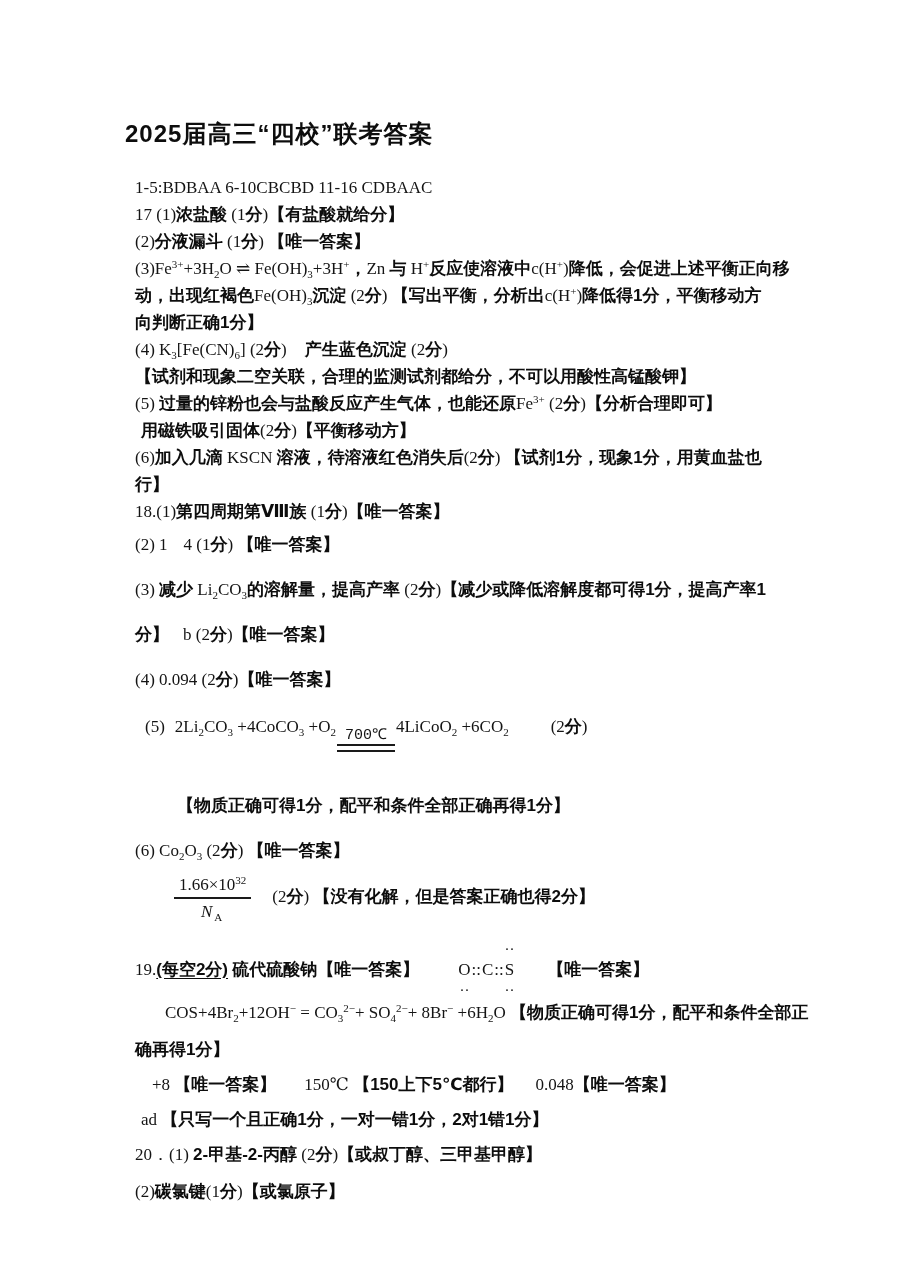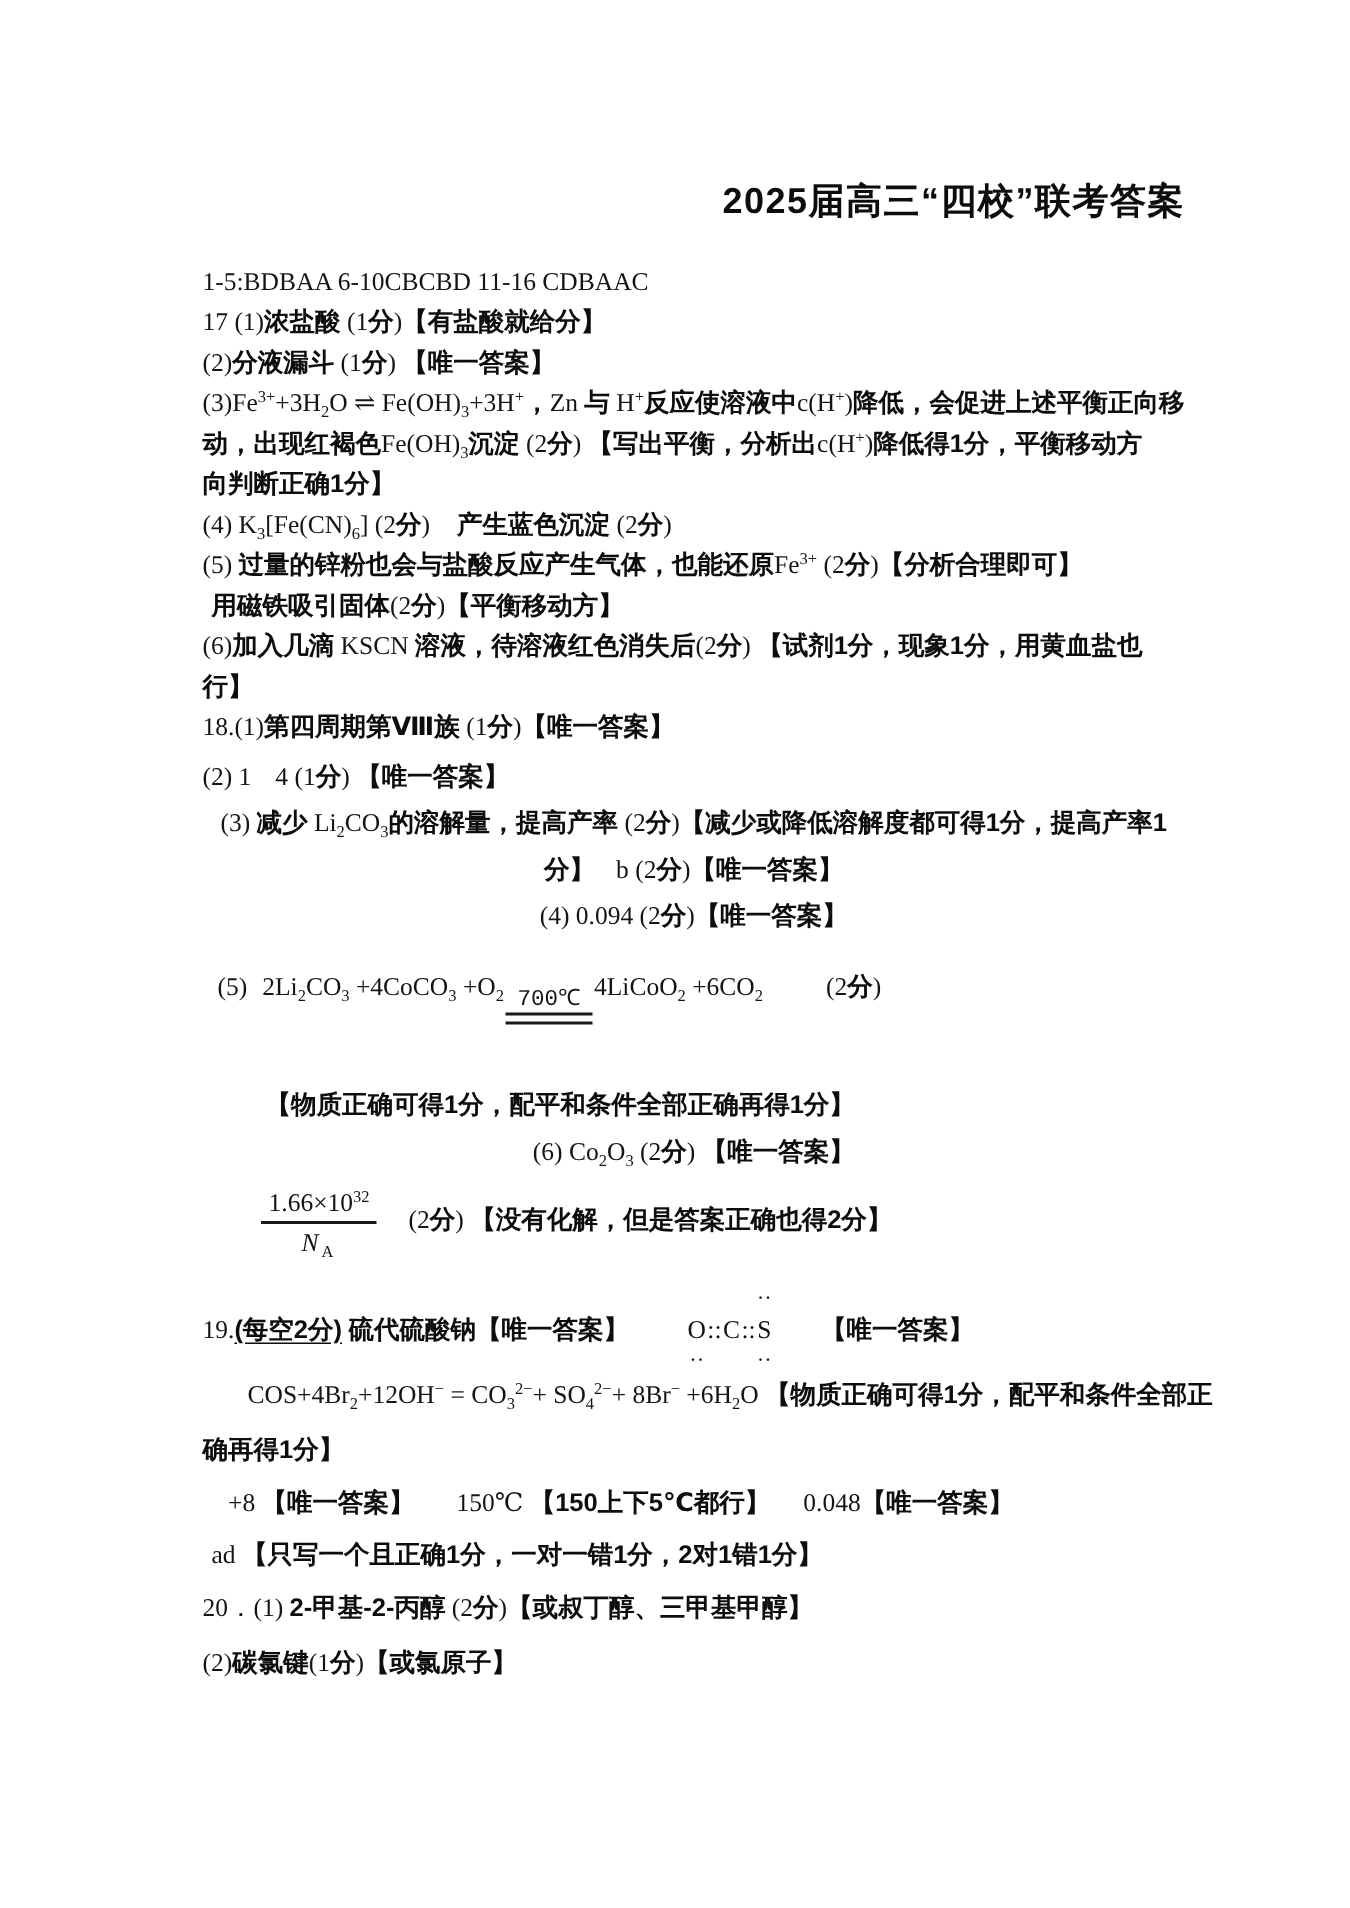--- a/index.html
+++ b/index.html
@@ -3,21 +3,21 @@
 <meta charset="utf-8">
 <style>
   html,body{margin:0;padding:0;}
   body{
     width:900px;height:1272px;background:#ffffff;color:#141414;
     font-family:"Liberation Serif","DejaVu Serif",serif;
     overflow:hidden;
   }
   .page{box-sizing:border-box;width:900px;height:1272px;padding:118px 110px 0 135px;}
   .title{
-    text-align:right;margin:0 0 24px -10px;
+    text-align:left;margin:0 0 24px -10px;
     font-family:"Liberation Sans","DejaVu Sans",sans-serif;
     font-weight:700;font-size:24px;letter-spacing:1px;color:#0d0d0d;
   }
   .lines{width:655px;}
   .line{white-space:nowrap;font-size:17px;line-height:27px;}
   .tx{font-family:"Liberation Serif","DejaVu Serif",serif;}
   .cn{font-family:"Liberation Sans","DejaVu Sans",sans-serif;font-weight:700;color:#0d0d0d;}
   .it{font-style:italic;}
   .u{text-decoration:underline;text-underline-offset:3px;}
   sub,sup{font-family:"Liberation Serif","DejaVu Serif",serif;font-size:11px;line-height:0;}
@@ -34,40 +34,41 @@
   .frac .den{display:block;padding-top:2px;line-height:21px;letter-spacing:2px;}
   
   .lewis{display:inline-block;position:relative;margin:0 4px;font-size:17px;}
   .latom{position:relative;display:inline-block;padding:0 1px;}
   .dots-a::before{content:"\00B7\00B7";position:absolute;top:-12px;left:50%;transform:translateX(-50%);
     font-size:15px;letter-spacing:0px;line-height:10px;}
   .dots-b::after{content:"\00B7\00B7";position:absolute;bottom:-12px;left:50%;transform:translateX(-50%);
     font-size:15px;letter-spacing:0px;line-height:10px;}
   .lsep{letter-spacing:0;}
   
-  .mt6{margin-top:6px;}  .mt7{margin-top:4px;text-align:center;}  .mt8{margin-top:8px;}
+  .mt6{margin-top:6px;}  .mt7{margin-top:18px;}  .mt8{margin-top:8px;}
   .mt10{margin-top:10px;}.mt14{margin-top:14px;margin-left:10px;}.mt16{margin-top:16px;}
   .mt34{margin-top:34px;}.mt40{margin-top:40px;}
   .ind6{padding-left:6px;} .ind12{padding-left:17px;} .ind30{padding-left:30px;}
   .ind36{padding-left:36px;} .ind42{padding-left:42px;}
   .eq5{line-height:40px;}
 </style>
 </head>
 <body>
 
 <div class="page">
   <h1 class="title">2025届高三“四校”联考答案</h1>
   <div class="lines">
       <div class="line "><span class="tx">1-5:BDBAA  6-10CBCBD 11-16 CDBAAC</span></div>
       <div class="line "><span class="tx">17 (1)</span><span class="cn">浓盐酸</span><span class="tx"> (1</span><span class="cn">分</span><span class="tx">)</span><span class="cn">【有盐酸就给分】</span></div>
       <div class="line "><span class="tx">(2)</span><span class="cn">分液漏斗</span><span class="tx"> (1</span><span class="cn">分</span><span class="tx">)  </span><span class="cn">【唯一答案】</span></div>
       <div class="line "><span class="tx">(3)</span><span class="tx">Fe</span><sup>3+</sup><span class="tx">+3H</span><sub>2</sub><span class="tx">O ⇌ Fe(OH)</span><sub>3</sub><span class="tx">+3H</span><sup>+</sup><span class="cn">，</span><span class="tx">Zn </span><span class="cn">与</span><span class="tx"> H</span><sup>+</sup><span class="cn">反应使溶液中</span><span class="tx">c(H</span><sup>+</sup><span class="tx">)</span><span class="cn">降低，会促进上述平衡正向移</span></div>
       <div class="line "><span class="cn">动，出现红褐色</span><span class="tx">Fe(OH)</span><sub>3</sub><span class="cn">沉淀</span><span class="tx"> (2</span><span class="cn">分</span><span class="tx">) </span><span class="cn">【写出平衡，分析出</span><span class="tx">c(H</span><sup>+</sup><span class="tx">)</span><span class="cn">降低得1分，平衡移动方</span></div>
       <div class="line "><span class="cn">向判断正确1分】</span></div>
       <div class="line "><span class="tx">(4) K</span><sub>3</sub><span class="tx">[Fe(CN)</span><sub>6</sub><span class="tx">] (2</span><span class="cn">分</span><span class="tx">)</span><span class="sp" style="width: 18px;"></span><span class="cn">产生蓝色沉淀</span><span class="tx"> (2</span><span class="cn">分</span><span class="tx">)</span></div>
+      <div class="line "><span class="cn">【试剂和现象二空关联，合理的监测试剂都给分，不可以用酸性高锰酸钾】</span></div>
       <div class="line "><span class="tx">(5) </span><span class="cn">过量的锌粉也会与盐酸反应产生气体，也能还原</span><span class="tx">Fe</span><sup>3+</sup><span class="tx"> (2</span><span class="cn">分</span><span class="tx">)</span><span class="cn">【分析合理即可】</span></div>
       <div class="line ind6"><span class="cn">用磁铁吸引固体</span><span class="tx">(2</span><span class="cn">分</span><span class="tx">)</span><span class="cn">【平衡移动方】</span></div>
       <div class="line "><span class="tx">(6)</span><span class="cn">加入几滴</span><span class="tx"> KSCN </span><span class="cn">溶液，待溶液红色消失后</span><span class="tx">(2</span><span class="cn">分</span><span class="tx">) </span><span class="cn">【试剂1分，现象1分，用黄血盐也</span></div>
       <div class="line "><span class="cn">行】</span></div>
       <div class="line "><span class="tx">18.(1)</span><span class="cn">第四周期第Ⅷ族</span><span class="tx"> (1</span><span class="cn">分</span><span class="tx">)</span><span class="cn">【唯一答案】</span></div>
       <div class="line mt6"><span class="tx">(2) 1</span><span class="sp" style="width: 16px;"></span><span class="tx">4 (1</span><span class="cn">分</span><span class="tx">)  </span><span class="cn">【唯一答案】</span></div>
       <div class="line mt7"><span class="tx">(3) </span><span class="cn">减少</span><span class="tx"> Li</span><sub>2</sub><span class="tx">CO</span><sub>3</sub><span class="cn">的溶解量，提高产率</span><span class="tx"> (2</span><span class="cn">分</span><span class="tx">)</span><span class="cn">【减少或降低溶解度都可得1分，提高产率1</span></div>
       <div class="line mt7"><span class="cn">分】</span><span class="sp" style="width: 14px;"></span><span class="tx">b (2</span><span class="cn">分</span><span class="tx">)</span><span class="cn">【唯一答案】</span></div>
       <div class="line mt7"><span class="tx">(4) 0.094 (2</span><span class="cn">分</span><span class="tx">)</span><span class="cn">【唯一答案】</span></div>
       <div class="line mt14 eq5"><span class="tx">(5)</span><span class="sp" style="width: 10px;"></span><span class="tx">2Li</span><sub>2</sub><span class="tx">CO</span><sub>3</sub><span class="tx"> +4CoCO</span><sub>3</sub><span class="tx"> +O</span><sub>2</sub><span class="over">

